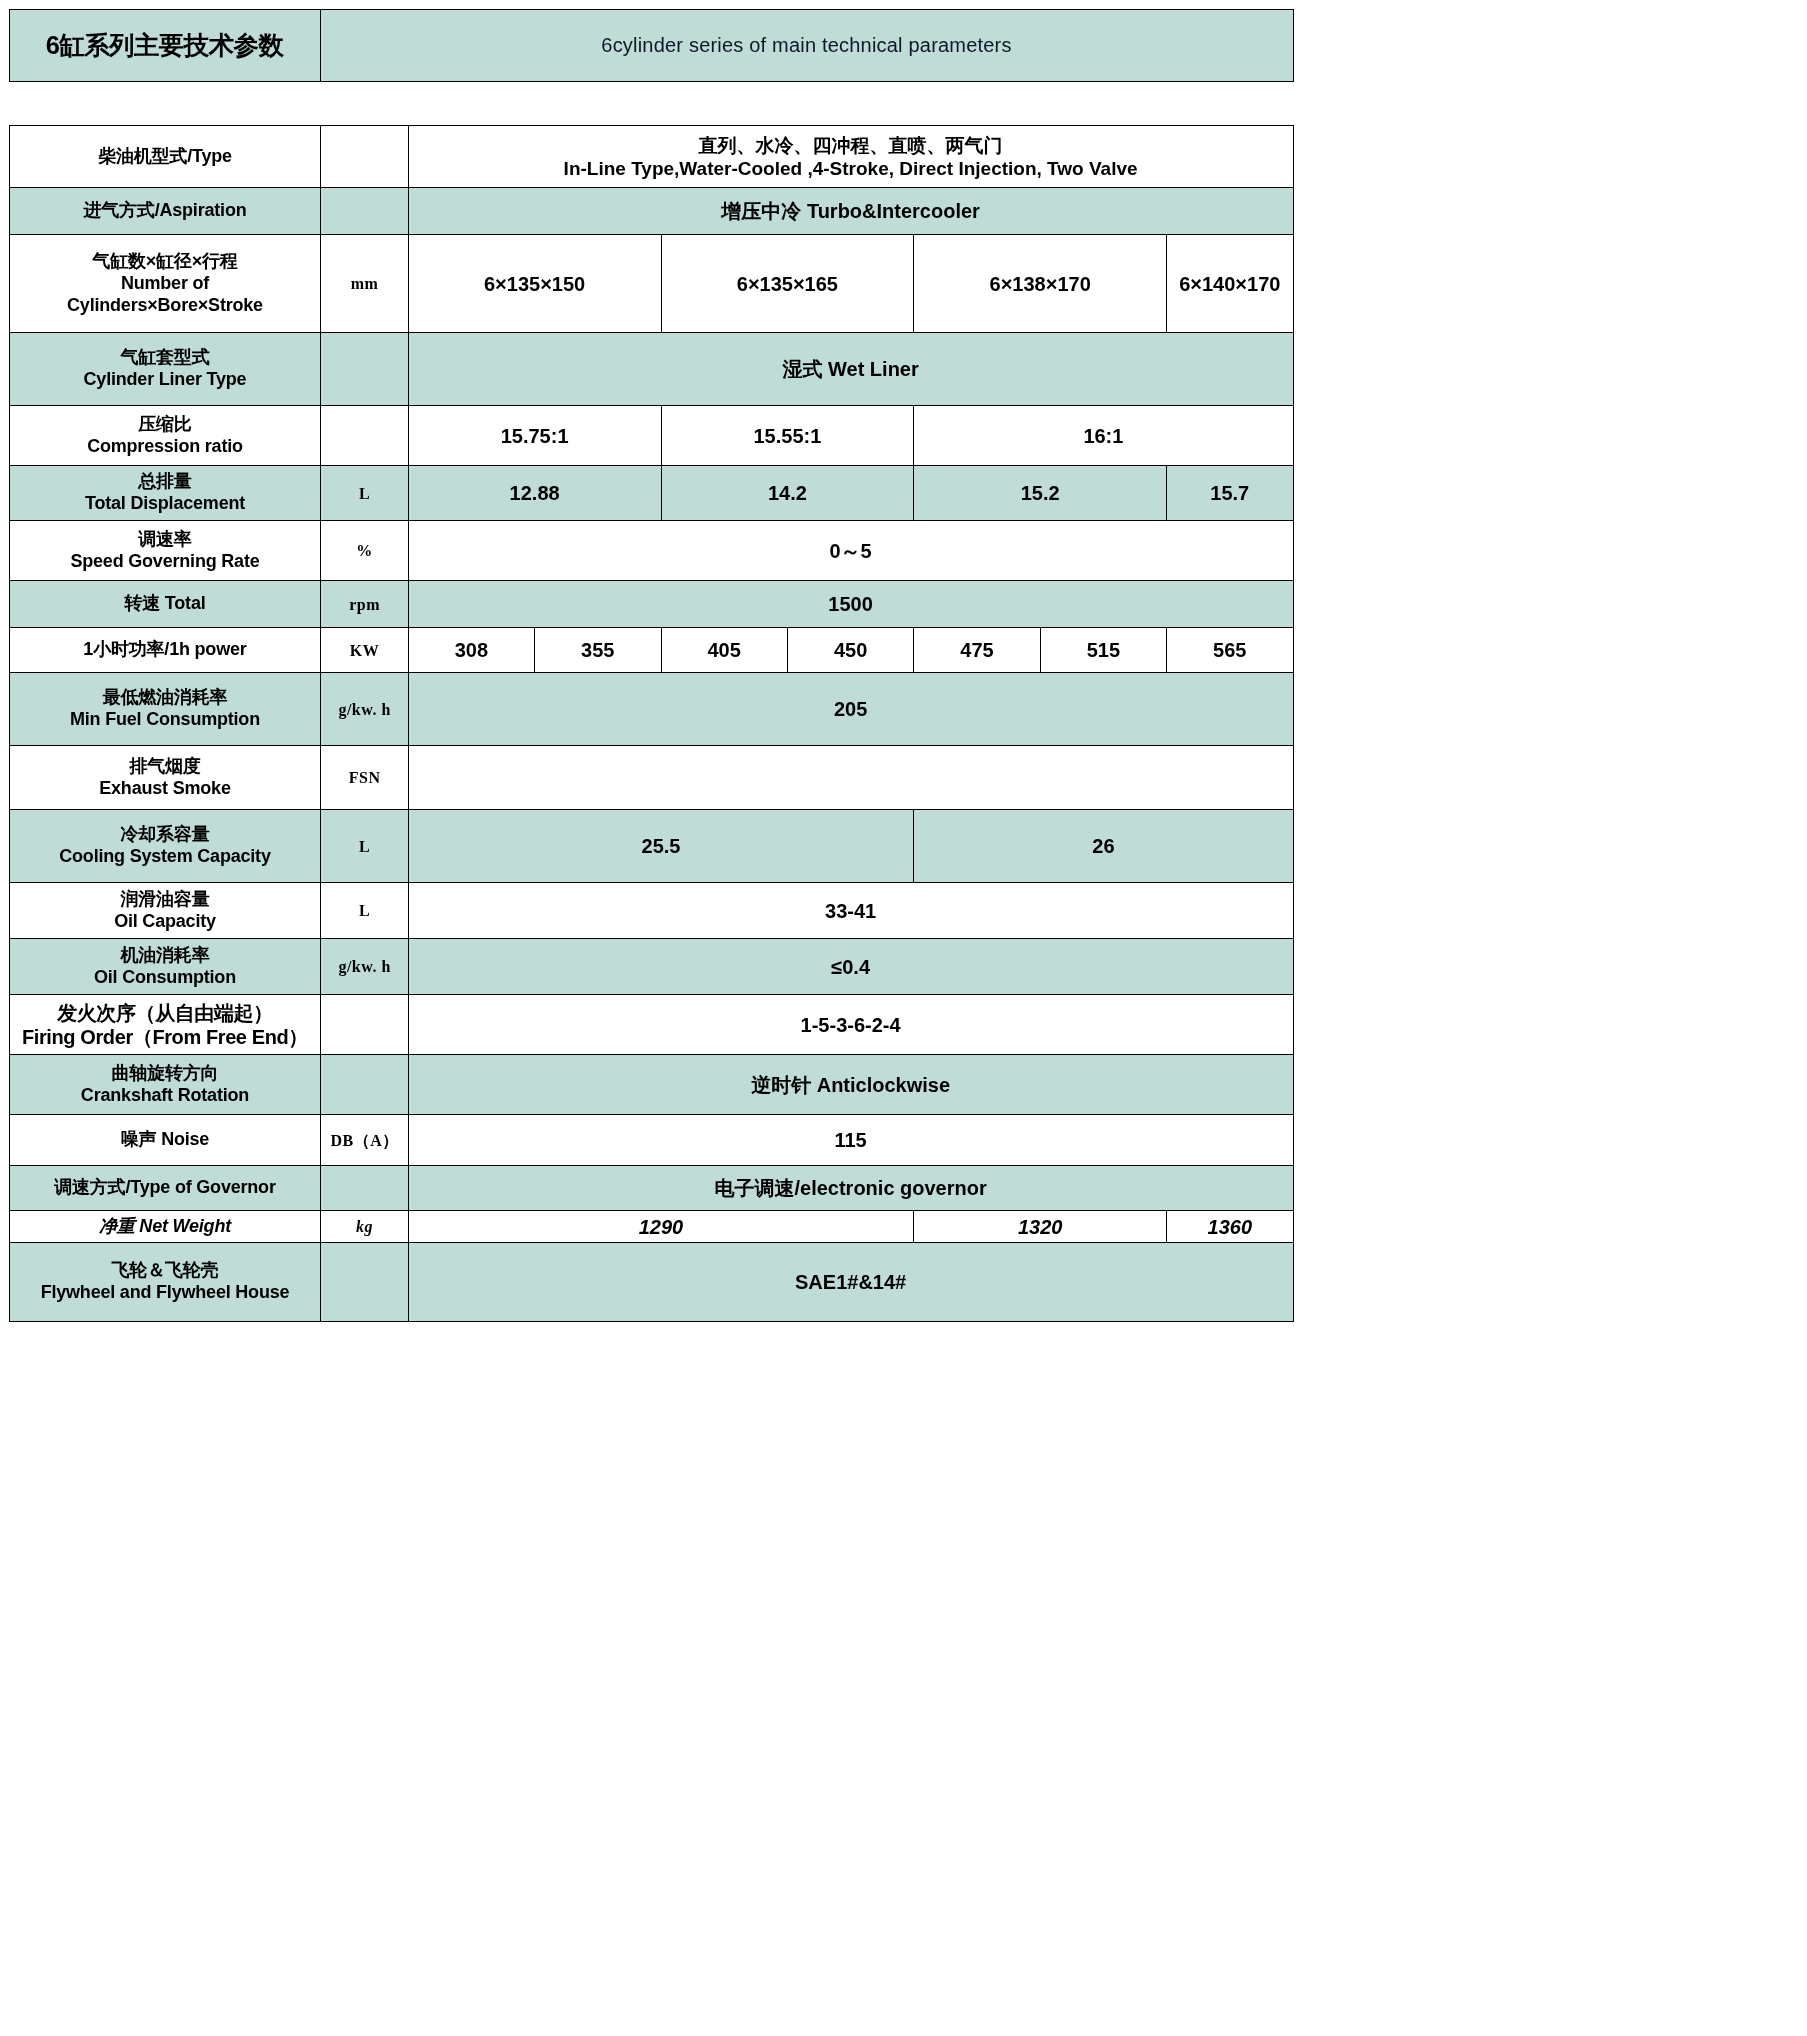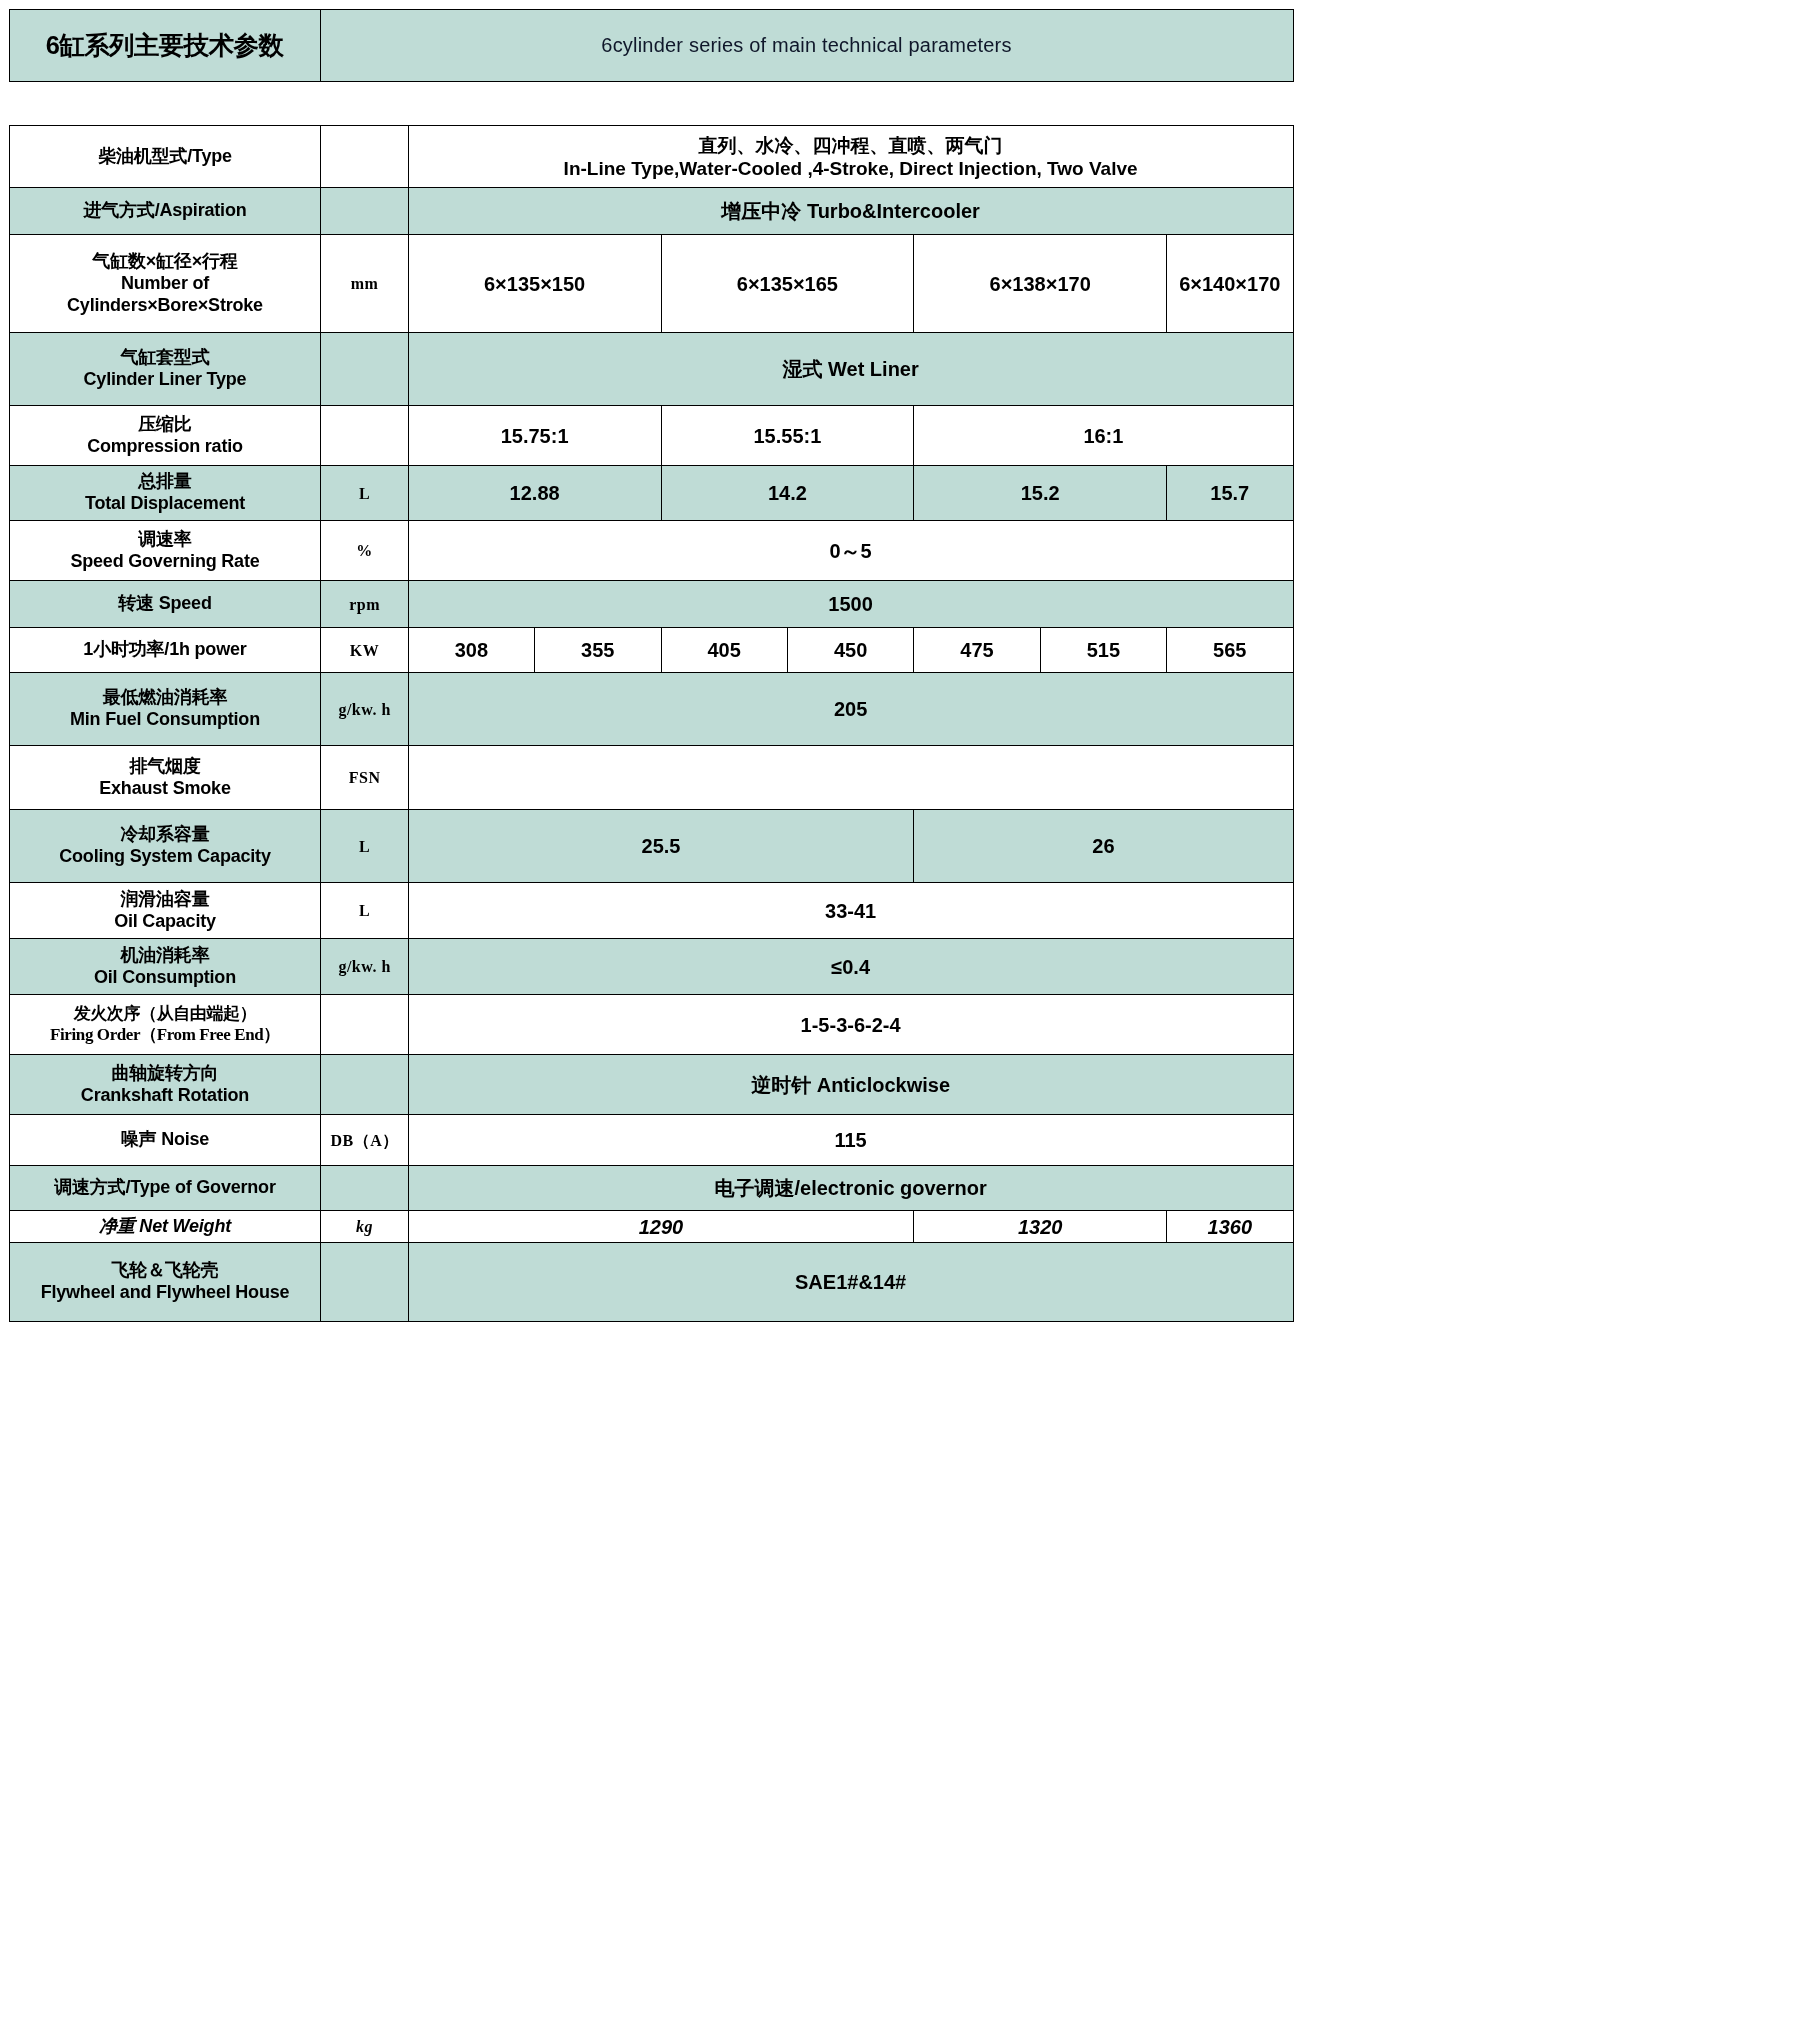--- a/index.html
+++ b/index.html
@@ -84,21 +84,21 @@
   col.c-unit  { width: 87px; }
   col.c-m     { width: 126px; }
 
   .lbl {
     font-size: 18px;
     letter-spacing: -0.2px;
   }
   .lbl .cn { display: block; }
   .lbl .en { display: block; }
   .lbl.one-line { font-size: 18px; }
-  .lbl.small { font-size: 17px; letter-spacing: -0.4px; font-family: Liberation Serif, serif; }
+  .lbl.small { font-size: 20px; letter-spacing: -0.4px; }
 
   .unit {
     font-family: "Liberation Serif", "DejaVu Serif", serif;
     font-size: 16px;
     font-weight: normal;
     letter-spacing: 0.5px;
   }
 
   .val {
     font-size: 20px;
@@ -221,21 +221,21 @@
       <tr class="plain rh-h8">
         <td class="lbl">
           <span class="cn">调速率</span>
           <span class="en">Speed Governing Rate</span>
         </td>
         <td class="unit">%</td>
         <td class="val" colspan="7">0～5</td>
       </tr>
 
       <tr class="tint rh-h9">
-        <td class="lbl one-line">转速 Speed</td>
+        <td class="lbl one-line">转速 Total</td>
         <td class="unit">rpm</td>
         <td class="val" colspan="7">1500</td>
       </tr>
 
       <tr class="plain rh-h10">
         <td class="lbl one-line">1小时功率/1h power</td>
         <td class="unit">KW</td>
         <td class="val">308</td>
         <td class="val">355</td>
         <td class="val">405</td>

